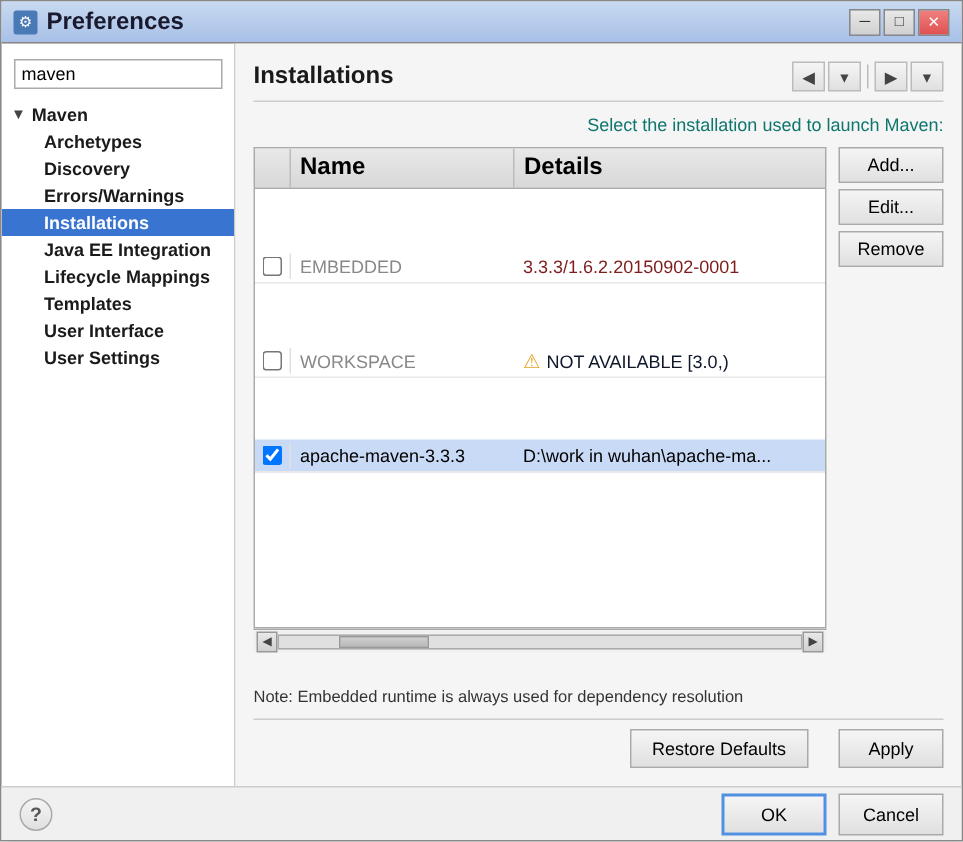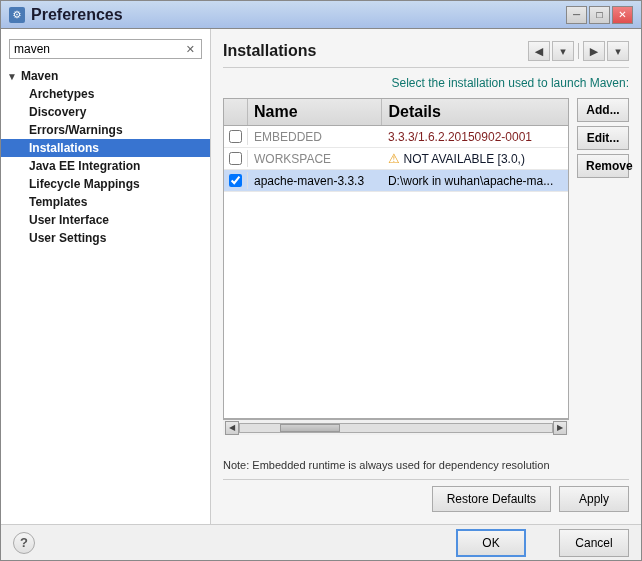--- a/index.html
+++ b/index.html
@@ -66,21 +66,21 @@
       justify-content: center;
       color: #333;
     }
     .title-btn.close { background: linear-gradient(to bottom, #f08080, #e05050); color: white; }
     .content-area {
       display: flex;
       flex: 1;
       overflow: hidden;
     }
     .sidebar {
-      width: 210px;
+      width: 156px;
       background: white;
       border-right: 1px solid #ccc;
       display: flex;
       flex-direction: column;
       padding: 6px 0;
       overflow-y: auto;
     }
     .search-box {
       margin: 4px 8px 8px 8px;
       display: flex;
@@ -194,20 +194,21 @@
     .table-header .col-check { width: 24px; flex-shrink: 0; border-right: 1px solid #bbb; }
     .table-header .col-name { flex: 1.4; padding: 4px 6px; border-right: 1px solid #bbb; }
     .table-header .col-details { flex: 2; padding: 4px 6px; }
     .table-body { flex: 1; overflow-y: auto; }
     .table-row {
       display: flex;
       align-items: center;
       border-bottom: 1px solid #e8e8e8;
       min-height: 22px;
       font-size: 12px;
+      margin-top: 41px;
     }
     .table-row.selected { background: #c8daf5; }
     .col-check {
       width: 24px;
       flex-shrink: 0;
       display: flex;
       align-items: center;
       justify-content: center;
       border-right: 1px solid #e0e0e0;
       padding: 2px;
@@ -256,44 +257,43 @@
       cursor: pointer;
       color: #444;
     }
     .side-buttons {
       display: flex;
       flex-direction: column;
       gap: 4px;
       margin-left: 8px;
     }
     .side-btn {
-      width: 52px;
+      width: 70px;
       padding: 4px 8px;
       border: 1px solid #aaa;
       background: linear-gradient(to bottom, #f5f5f5, #e0e0e0);
       cursor: pointer;
       font-size: 12px;
       text-align: center;
-      font-weight: bold;
     }
     .table-and-buttons {
       display: flex;
       flex: 1;
       min-height: 0;
     }
     .note-text {
       font-size: 11px;
       color: #333;
       margin-top: 24px;
       margin-bottom: 8px;
     }
     .bottom-buttons {
       display: flex;
       justify-content: flex-end;
-      gap: 8px;
+      gap: 20px;
       padding-top: 6px;
       border-top: 1px solid #ccc;
     }
     .btn {
       padding: 5px 14px;
       border: 1px solid #aaa;
       background: linear-gradient(to bottom, #f5f5f5, #e0e0e0);
       cursor: pointer;
       font-size: 12px;
       min-width: 70px;
@@ -334,21 +334,20 @@
       font-size: 12px;
       min-width: 70px;
     }
     .btn-cancel {
       padding: 5px 14px;
       border: 1px solid #aaa;
       background: linear-gradient(to bottom, #f5f5f5, #e0e0e0);
       cursor: pointer;
       font-size: 12px;
       min-width: 70px;
-      margin-left: 25px;
     }
   </style>
 </head>
 <body>
 
 <div class="window">
 
   <div class="title-bar">
     <div class="title-bar-icon">
       <span>⚙</span>

